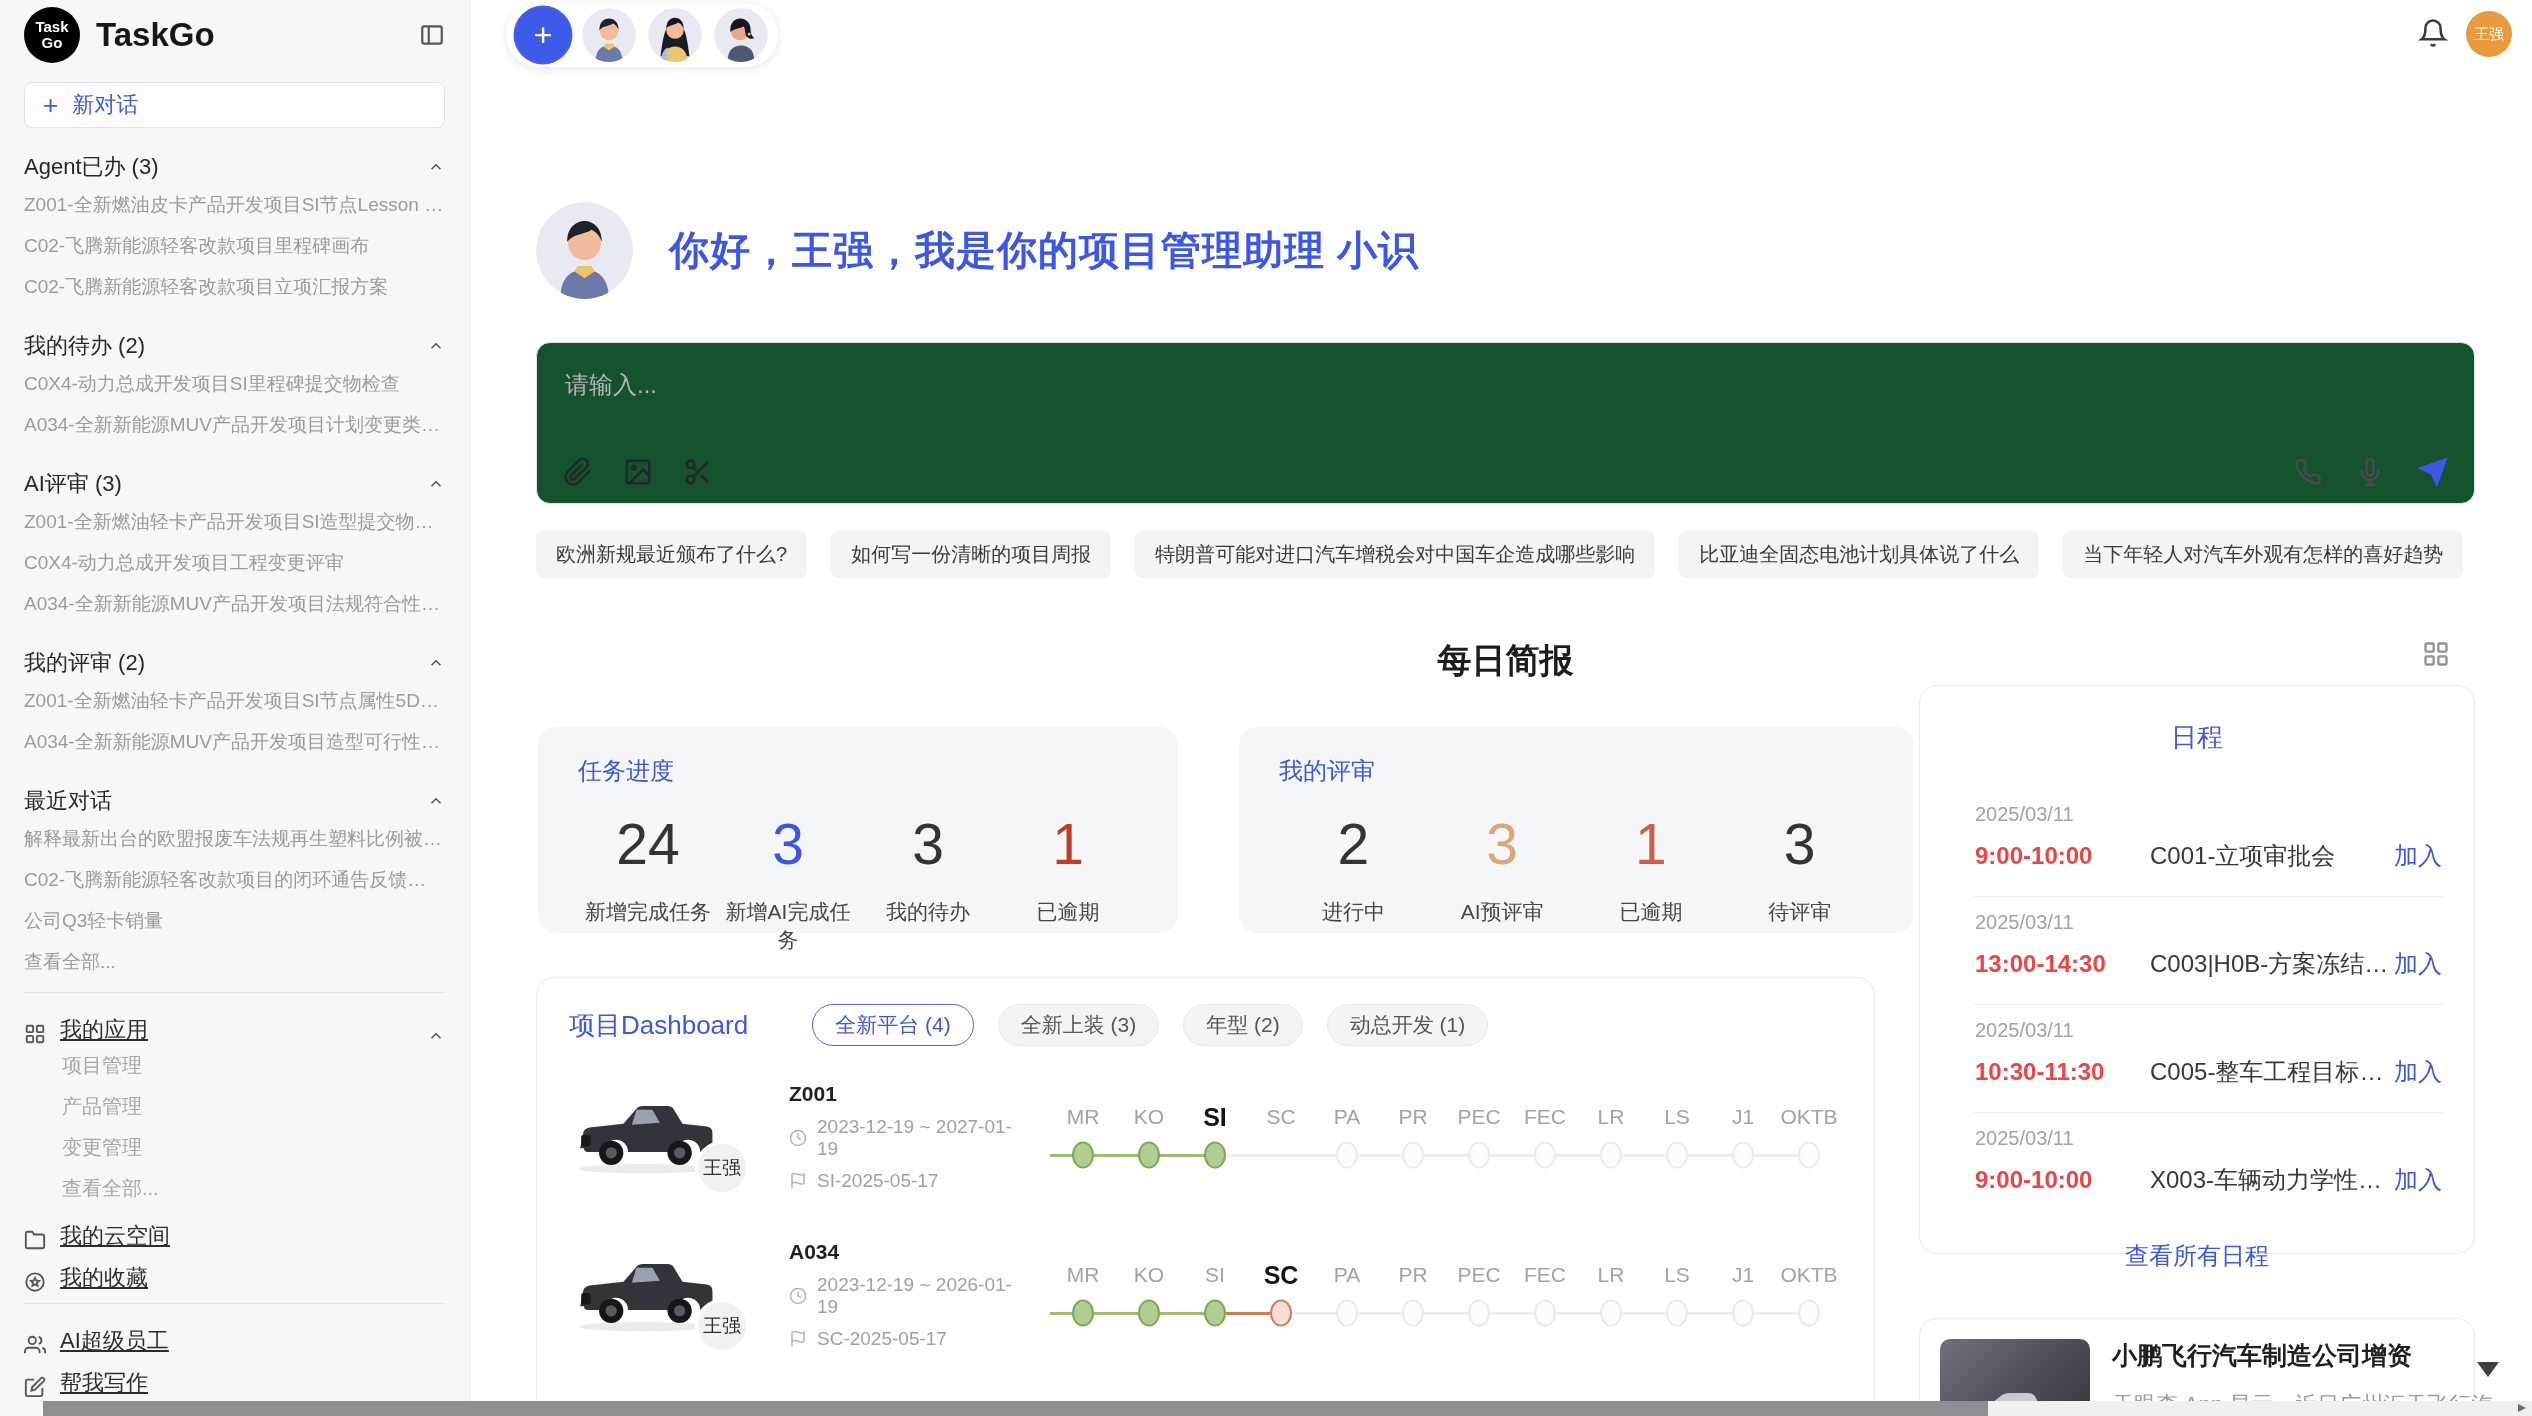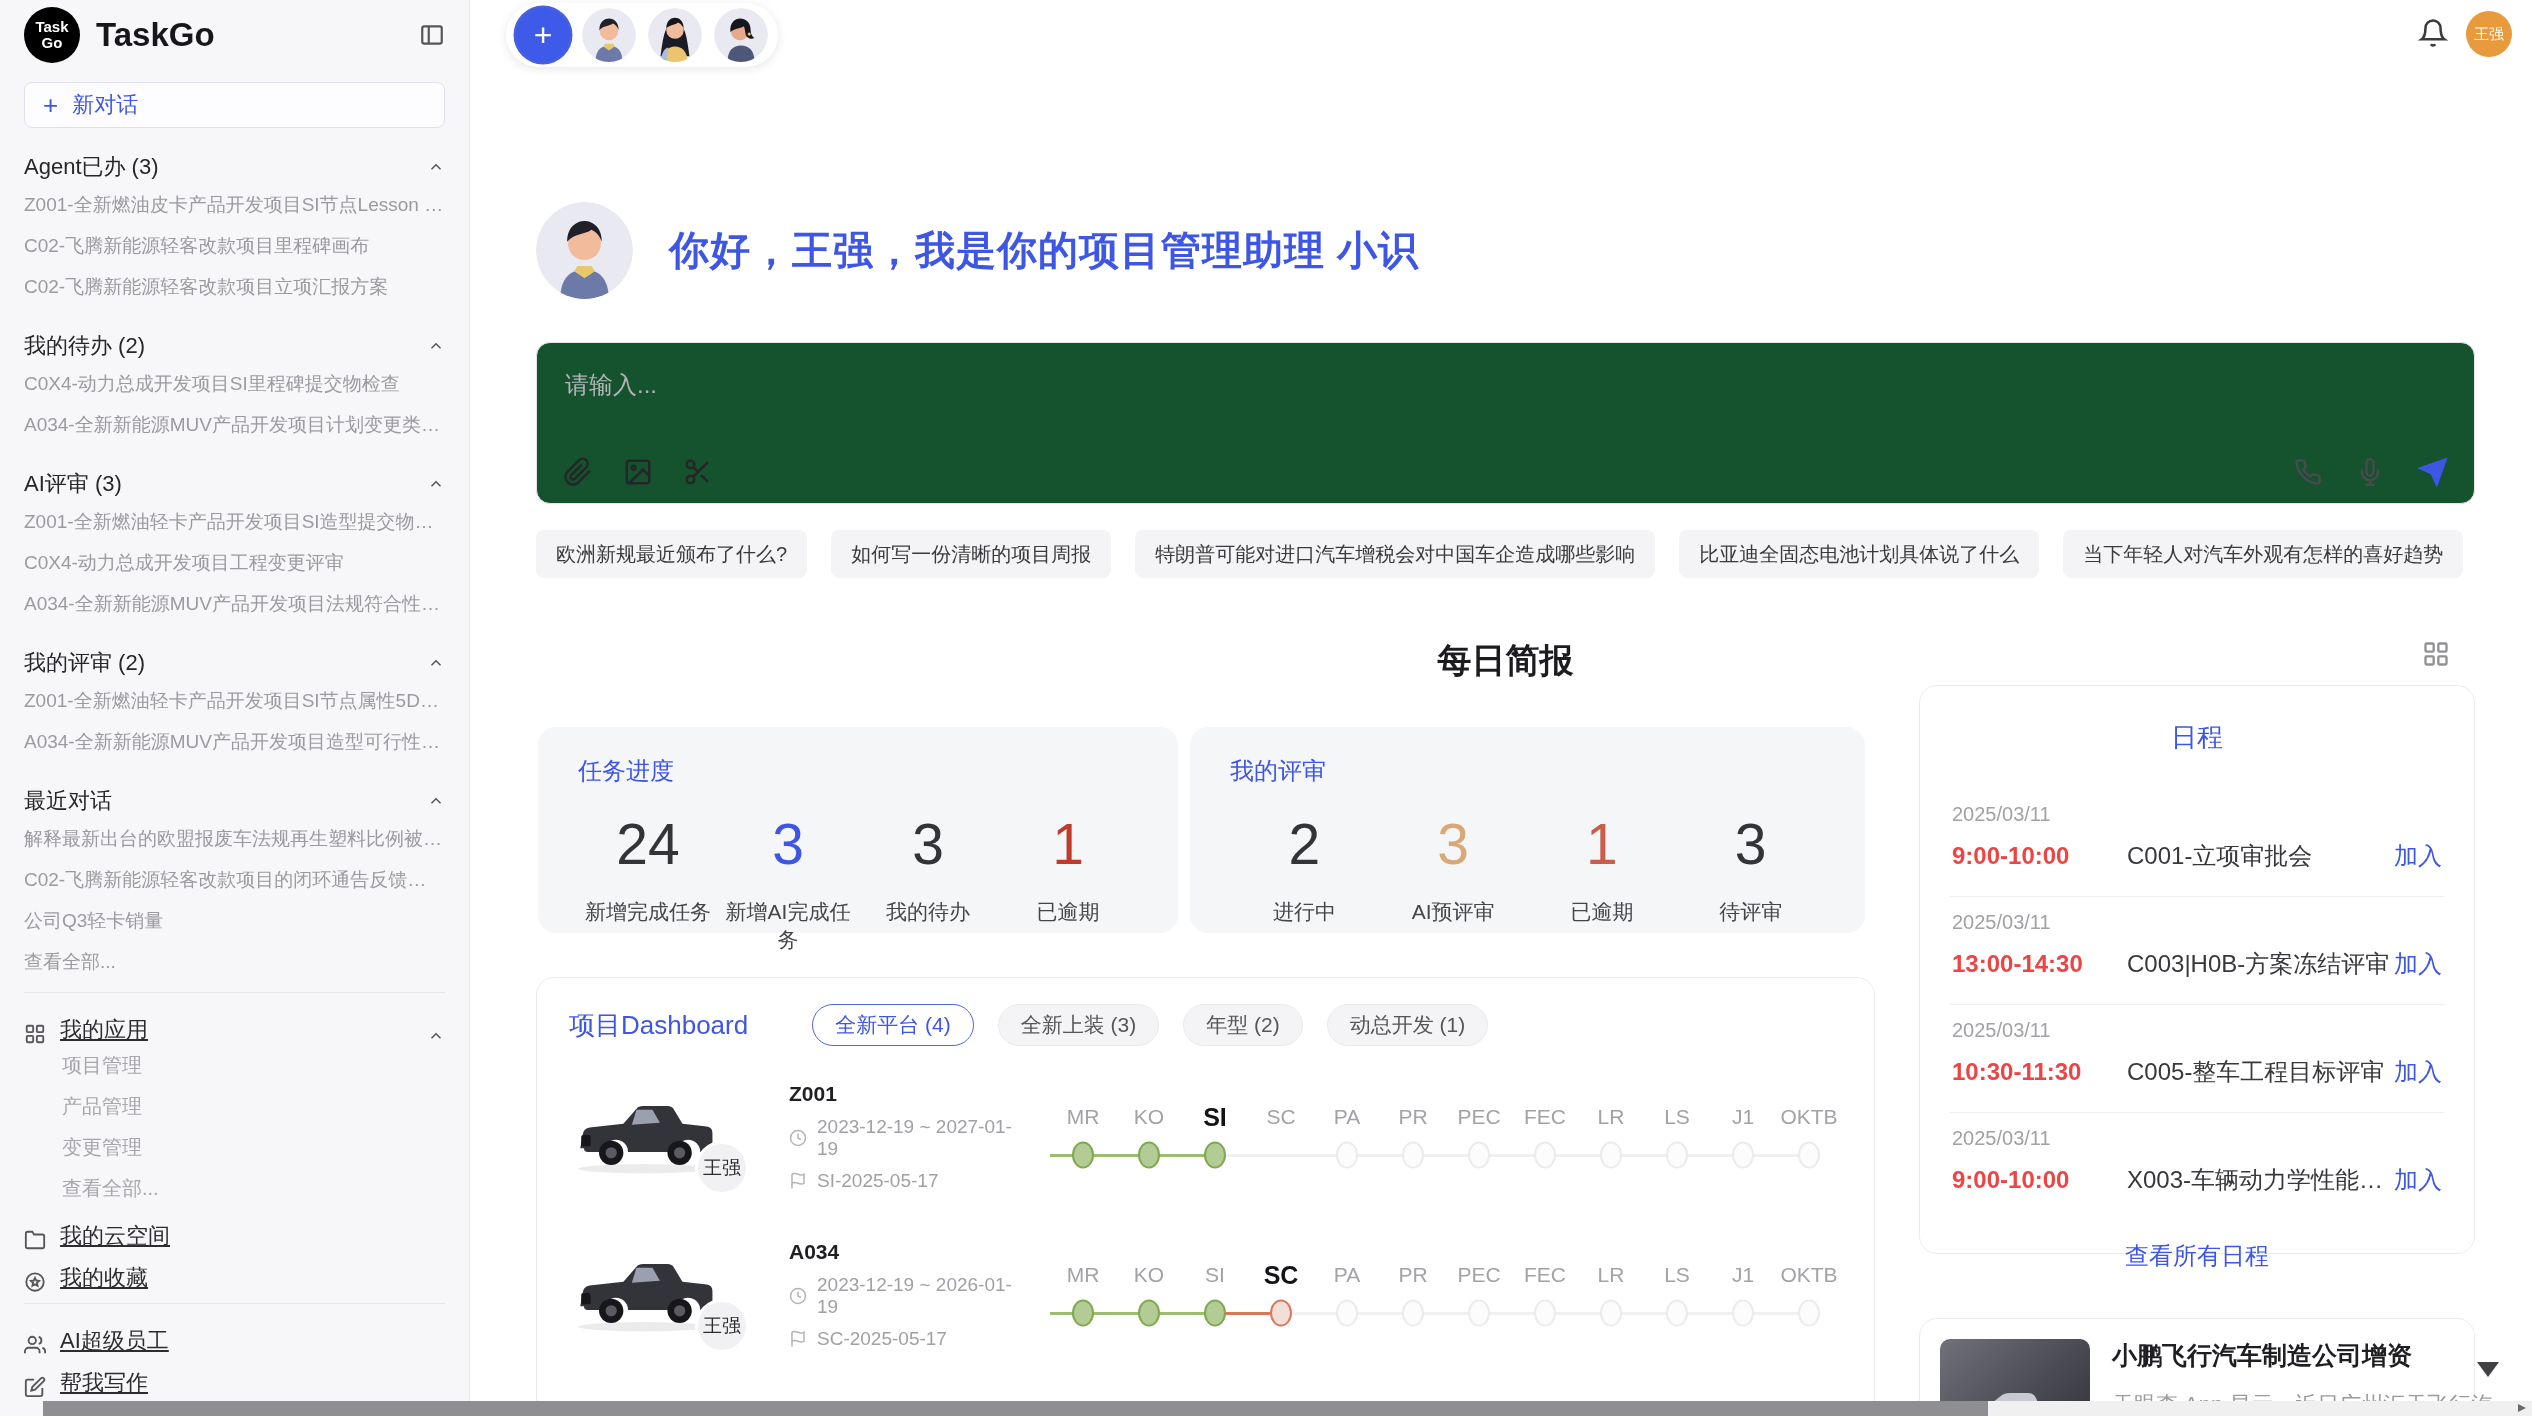--- a/index.html
+++ b/index.html
@@ -60,21 +60,21 @@
   .chip { height:48px; background:#f4f4f6; border-radius:8px; display:flex; align-items:center;
     padding:0 20px; font-size:20px; color:#3a3a3e; white-space:nowrap; cursor:pointer; }
 
   .brief-title { position:absolute; left:66px; top:638px; width:1939px; text-align:center;
     font-size:34px; font-weight:700; color:#1c1c20; }
   .brief-grid-ic { position:absolute; left:1952px; top:640px; color:#909095; cursor:pointer; }
 
   .stat-card { position:absolute; top:727px; height:206px; background:#f5f6f8; border-radius:18px;
     padding:28px 40px; }
   .stat-card.c1 { left:68px; width:640px; }
-  .stat-card.c2 { left:720px; width:675px; }
+  .stat-card.c2 { left:769px; width:675px; }
   .stat-title { font-size:24px; color:#3d56e3; }
   .stat-row { display:flex; margin-top:26px; }
   .stat { flex:1; text-align:center; }
   .stat .val { font-size:57px; font-weight:500; line-height:1.1; color:#333338; }
   .stat .val.v-blue { color:#3d56e3; } .stat .val.v-red { color:#bf3b2a; }
   .stat .val.v-tan { color:#d8a878; } .stat .val.v-salmon { color:#ca5f49; }
   .stat .lbl { font-size:21px; color:#45454a; margin-top:22px; }
 
   .dash-card { position:absolute; left:66px; top:977px; width:1339px; height:520px;
     background:#fff; border:1px solid #ececf0; border-radius:18px; overflow:hidden; }
@@ -109,21 +109,21 @@
   .cl-s .ms-dotrow::before { background:#d8795c; } .cr-s .ms-dotrow::after { background:#d8795c; }
   .ms-dot { position:absolute; left:50%; top:50%; transform:translate(-50%,-50%); width:22px; height:27px;
     border-radius:50%; background:#fff; z-index:1; }
   .dot-g .ms-dot { background:#b3cc95; border:2.5px solid #7fa94e; }
   .dot-p .ms-dot { background:#fcfcfd; border:2px solid #ebebee; }
   .dot-s .ms-dot { background:#f3ded8; border:2.5px solid #d8795c; }
 
   .sched-card { position:absolute; left:1449px; top:685px; width:556px; height:569px;
     background:#fff; border:1px solid #ececf0; border-radius:18px; padding:24px 30px; }
   .sched-title { text-align:center; font-size:26px; color:#3d56e3; margin-top:10px; }
-  .events { margin-top:34px; }
+  .events { margin-top:34px;margin-left:23px; }
   .event { padding:14px 2px 24px; border-bottom:1px solid #f0f0f2; }
   .event:last-child { border-bottom:none; }
   .ev-date { font-size:20px; color:#a2a2a6; margin-bottom:14px; }
   .ev-row { display:flex; align-items:center; }
   .ev-time { width:175px; font-size:24px; color:#ef4444;font-weight:bold; }
   .ev-name { flex:1; font-size:24px; color:#38383c; white-space:nowrap; overflow:hidden; text-overflow:ellipsis; }
   .ev-join { font-size:24px; color:#3d56e3; cursor:pointer; }
   .sched-viewall { text-align:center; font-size:24px; color:#3d56e3; margin-top:20px; cursor:pointer; }
 
   .news-card { position:absolute; left:1449px; top:1318px; width:556px; height:130px;

